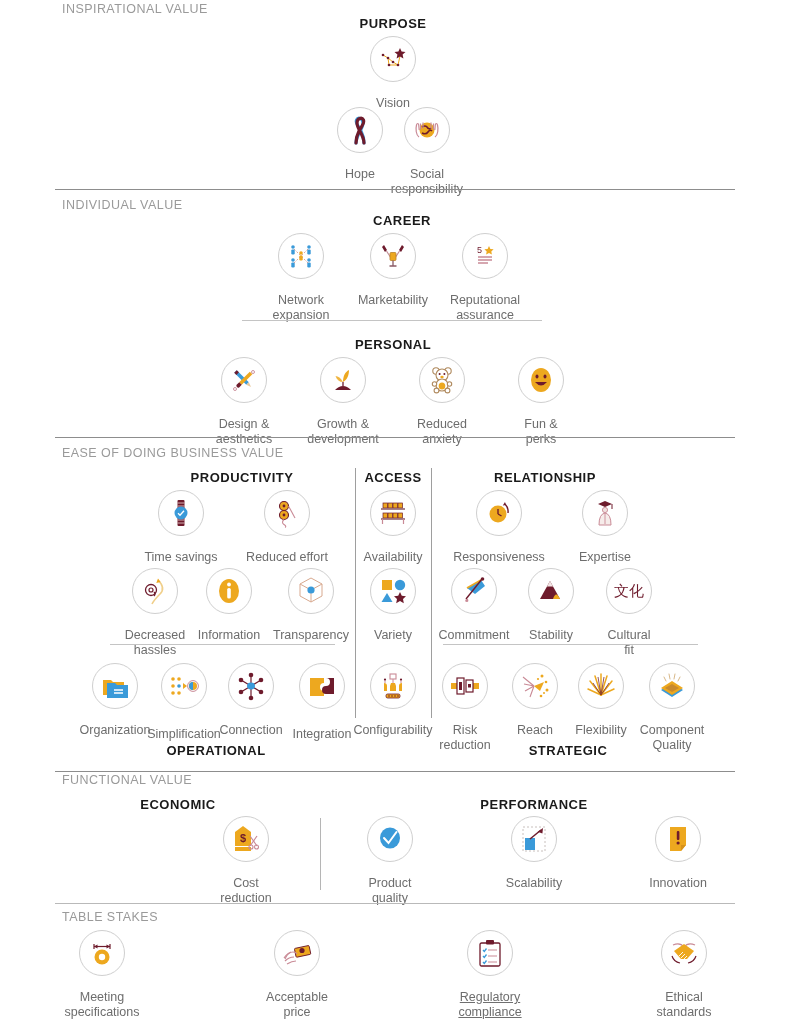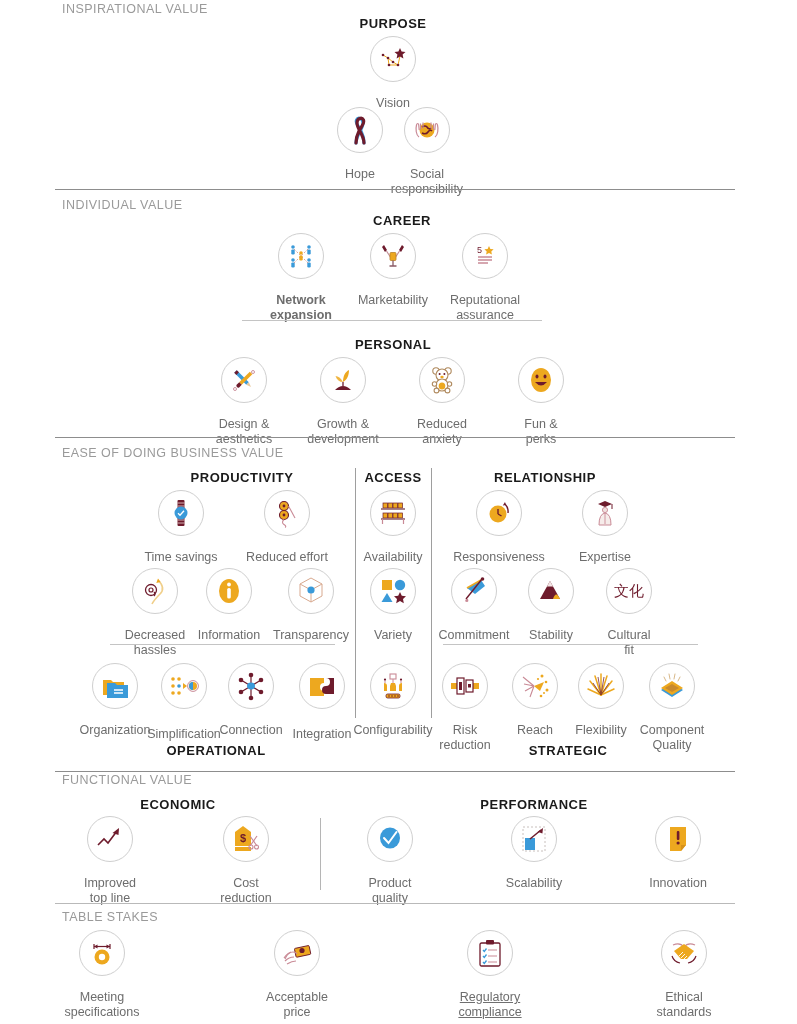--- a/index.html
+++ b/index.html
@@ -101,21 +101,21 @@
     <div class="cap">Social
 responsibility</div>
   </div>
 
   <div class="hrule" style="top:189px;"></div>
 
   <div class="band-label" style="top:198px;">INDIVIDUAL VALUE</div>
 
   <div class="cat" style="left:393px;top:213px;margin-left:9px;">CAREER</div>
 
-  <div class="el" style="left:301px;top:233px;font-weight:bold;">
+  <div class="el" style="left:301px;top:233px;">
     <div class="ring">
       <svg width="34" height="34" viewBox="0 0 34 34">
         <g stroke="#d99a8f" stroke-width=".9" stroke-dasharray="2 1.6" fill="none">
           <path d="M10 10 L17 17 M24 10 L17 17 M10 24 L17 17 M24 24 L17 17"></path>
         </g>
         <g fill="#3a9ad9">
           <circle cx="9" cy="8" r="1.8"></circle>
             <rect x="7.3" y="10.4" width="3.4" height="5" rx="1.2"></rect>
           <circle cx="25" cy="8" r="1.8"></circle>
             <rect x="23.3" y="10.4" width="3.4" height="5" rx="1.2"></rect>
@@ -578,30 +578,20 @@
 
   <div class="hrule" style="top:771px;"></div>
 
   <div class="band-label" style="top:773px;">FUNCTIONAL VALUE</div>
 
   <div class="cat" style="left:178px;top:797px;">ECONOMIC</div>
   <div class="cat" style="left:534px;top:797px;">PERFORMANCE</div>
 
   <div class="vrule" style="left:320px;top:818px;height:72px;background:#b5b5b5;"></div>
 
-  <div class="el" style="left:110px;top:816px;">
-    <div class="ring">
-      <svg width="34" height="34" viewBox="0 0 34 34">
-        <polyline points="5,23 11,17 15,21 24,9" fill="none" stroke="#6e1b2c" stroke-width="1.6"></polyline>
-        <path d="M26 6 l-.5 7 -6 -2z" fill="#6e1b2c"></path>
-      </svg>
-    </div>
-    <div class="cap">Improved
-top line</div>
-  </div>
 
   <div class="el" style="left:246px;top:816px;">
     <div class="ring">
       <svg width="34" height="34" viewBox="0 0 34 34">
         <path d="M14 4 L22 10 V24 H6 V10z" fill="#eda81f"></path>
         <text x="14" y="20" text-anchor="middle" font-family="Liberation Sans, sans-serif" font-size="11" font-weight="bold" fill="#6e1b2c">$</text>
         <rect x="6" y="25" width="16" height="4" fill="#eda81f"></rect>
         <path d="M21 14 L28 24" stroke="#c98a96" stroke-width="1.2"></path>
         <path d="M28 14 L21 24" stroke="#c98a96" stroke-width="1.2"></path>
         <circle cx="27.5" cy="25" r="2" fill="none" stroke="#c98a96" stroke-width="1.1"></circle>

